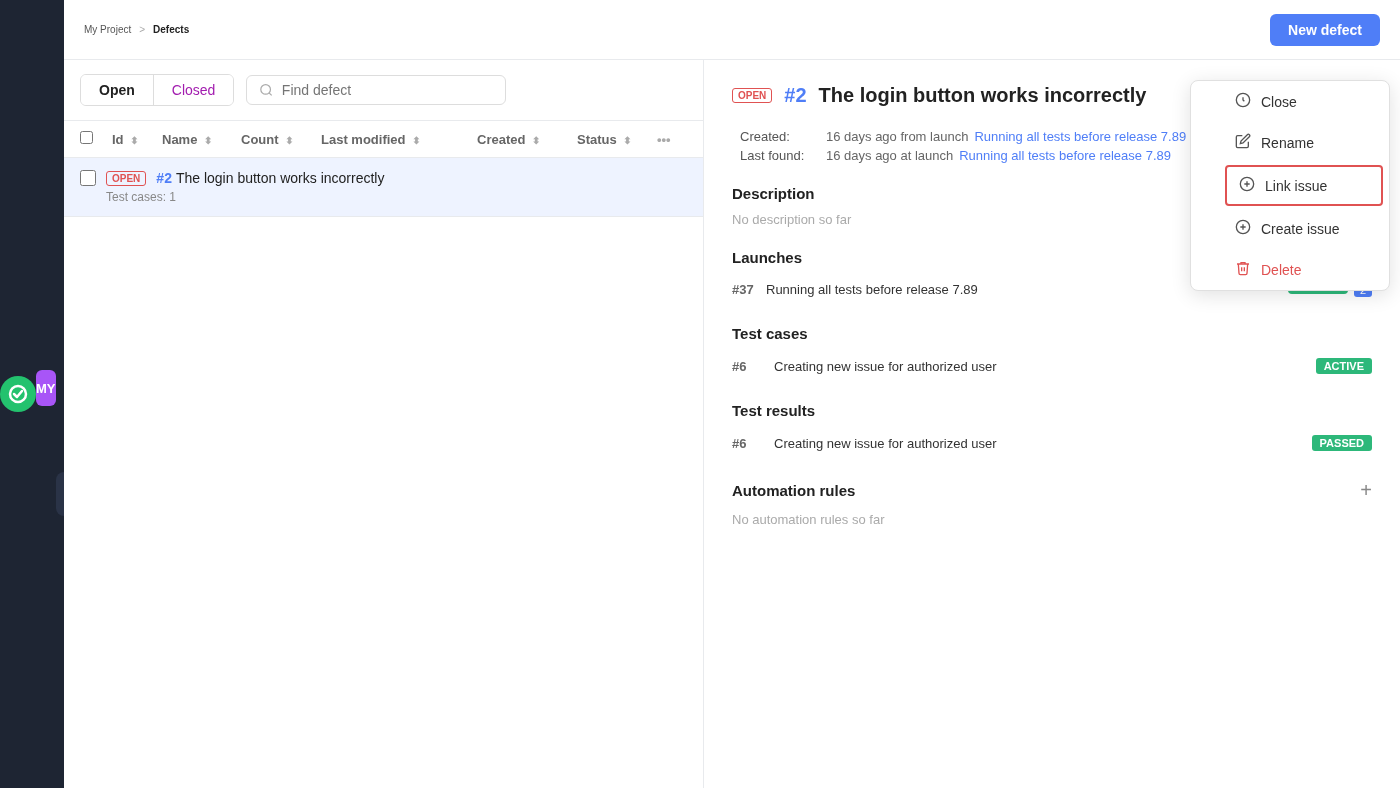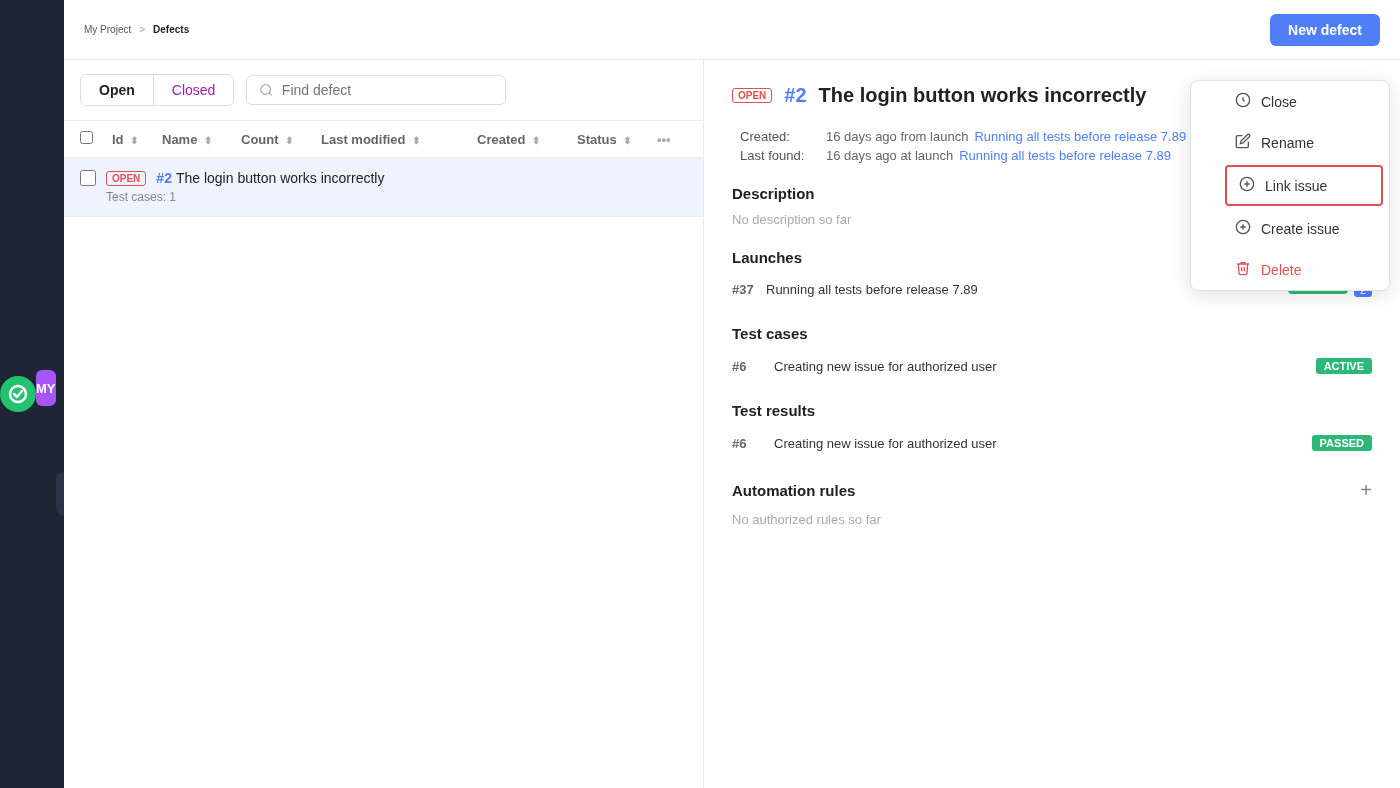--- a/index.html
+++ b/index.html
@@ -614,21 +614,21 @@
           <span class="test-case-id">#6</span>
           <span class="test-case-name">Creating new issue for authorized user</span>
         </div>
         <span class="badge-passed">PASSED</span>
       </div>
 
       <div class="automation-header" style="margin-top:22px; margin-bottom:10px;">
         <span class="section-title" style="margin:0;">Automation rules</span>
         <button class="plus-btn">+</button>
       </div>
-      <div class="no-content">No authorized rules so far</div>
+      <div class="no-content">No automation rules so far</div>
 
       <div class="dropdown-menu">
         <div class="dropdown-item">
           <span class="dropdown-icon">
             <svg width="16" height="16" viewBox="0 0 24 24" fill="none" stroke="#555" stroke-width="2">
                 <circle cx="12" cy="12" r="10"></circle>
                 <polyline points="12 8 12 12 14 14"></polyline>
               </svg>
           </span>
           <span>Close</span>

